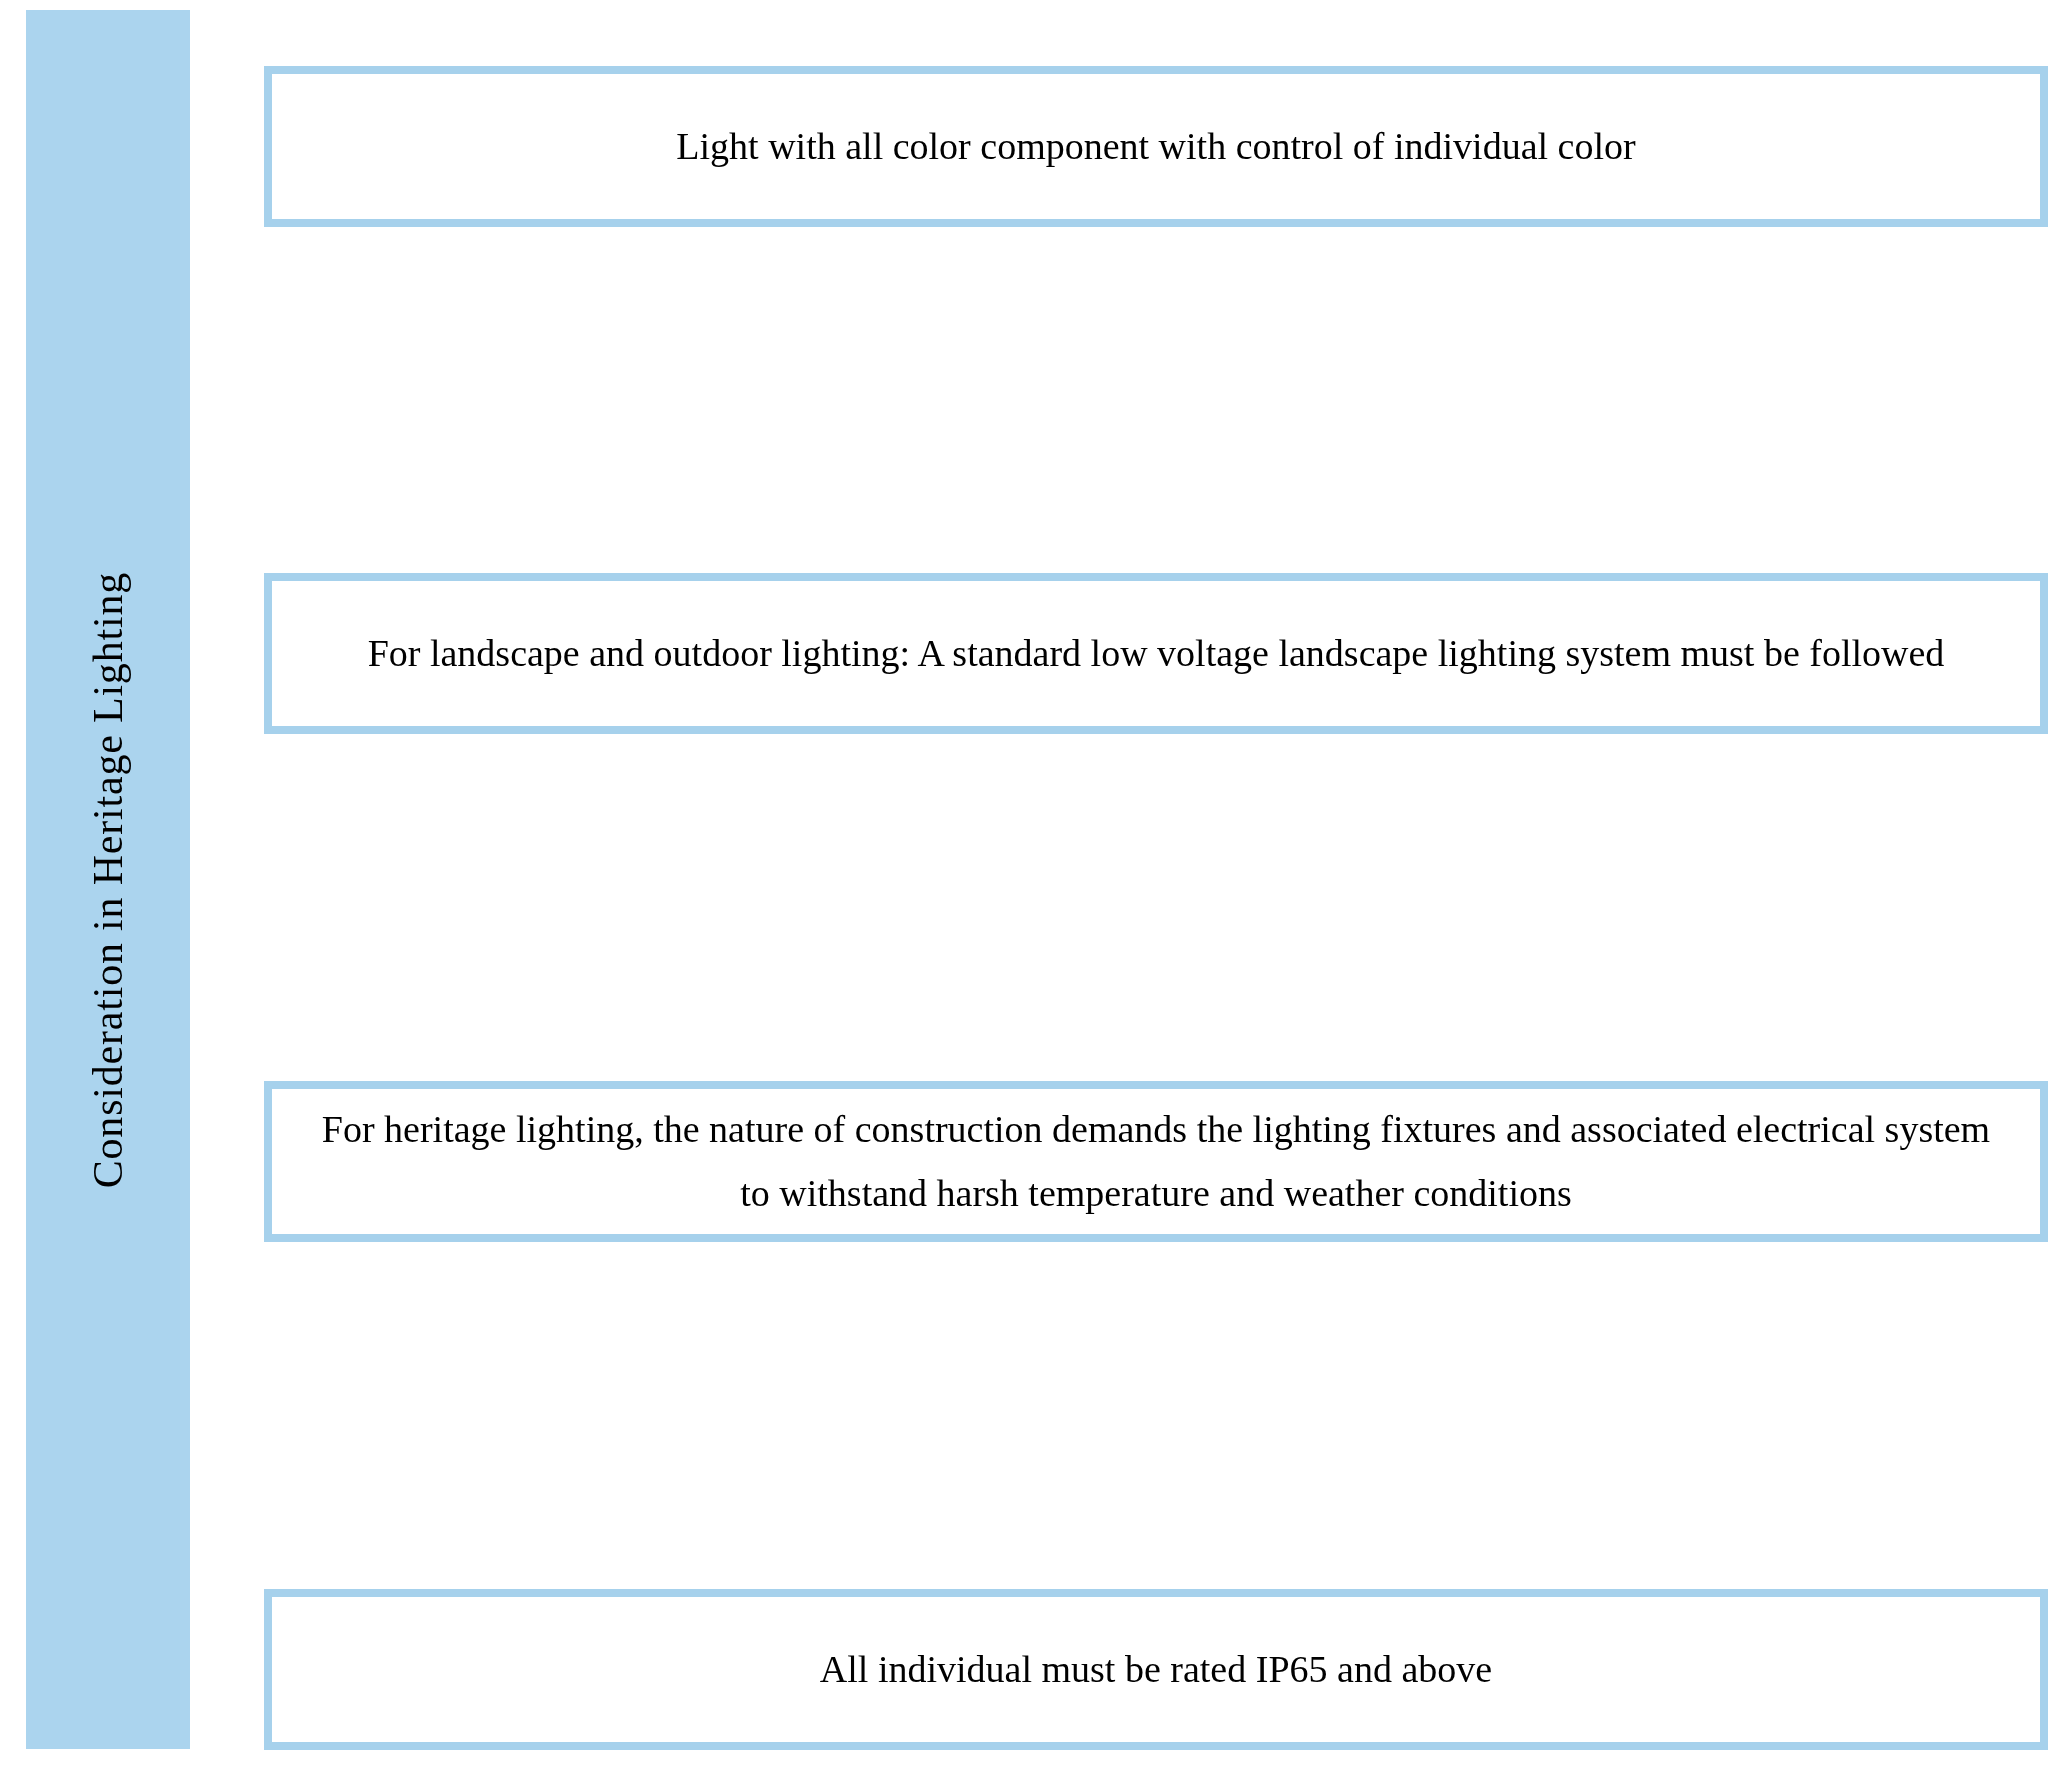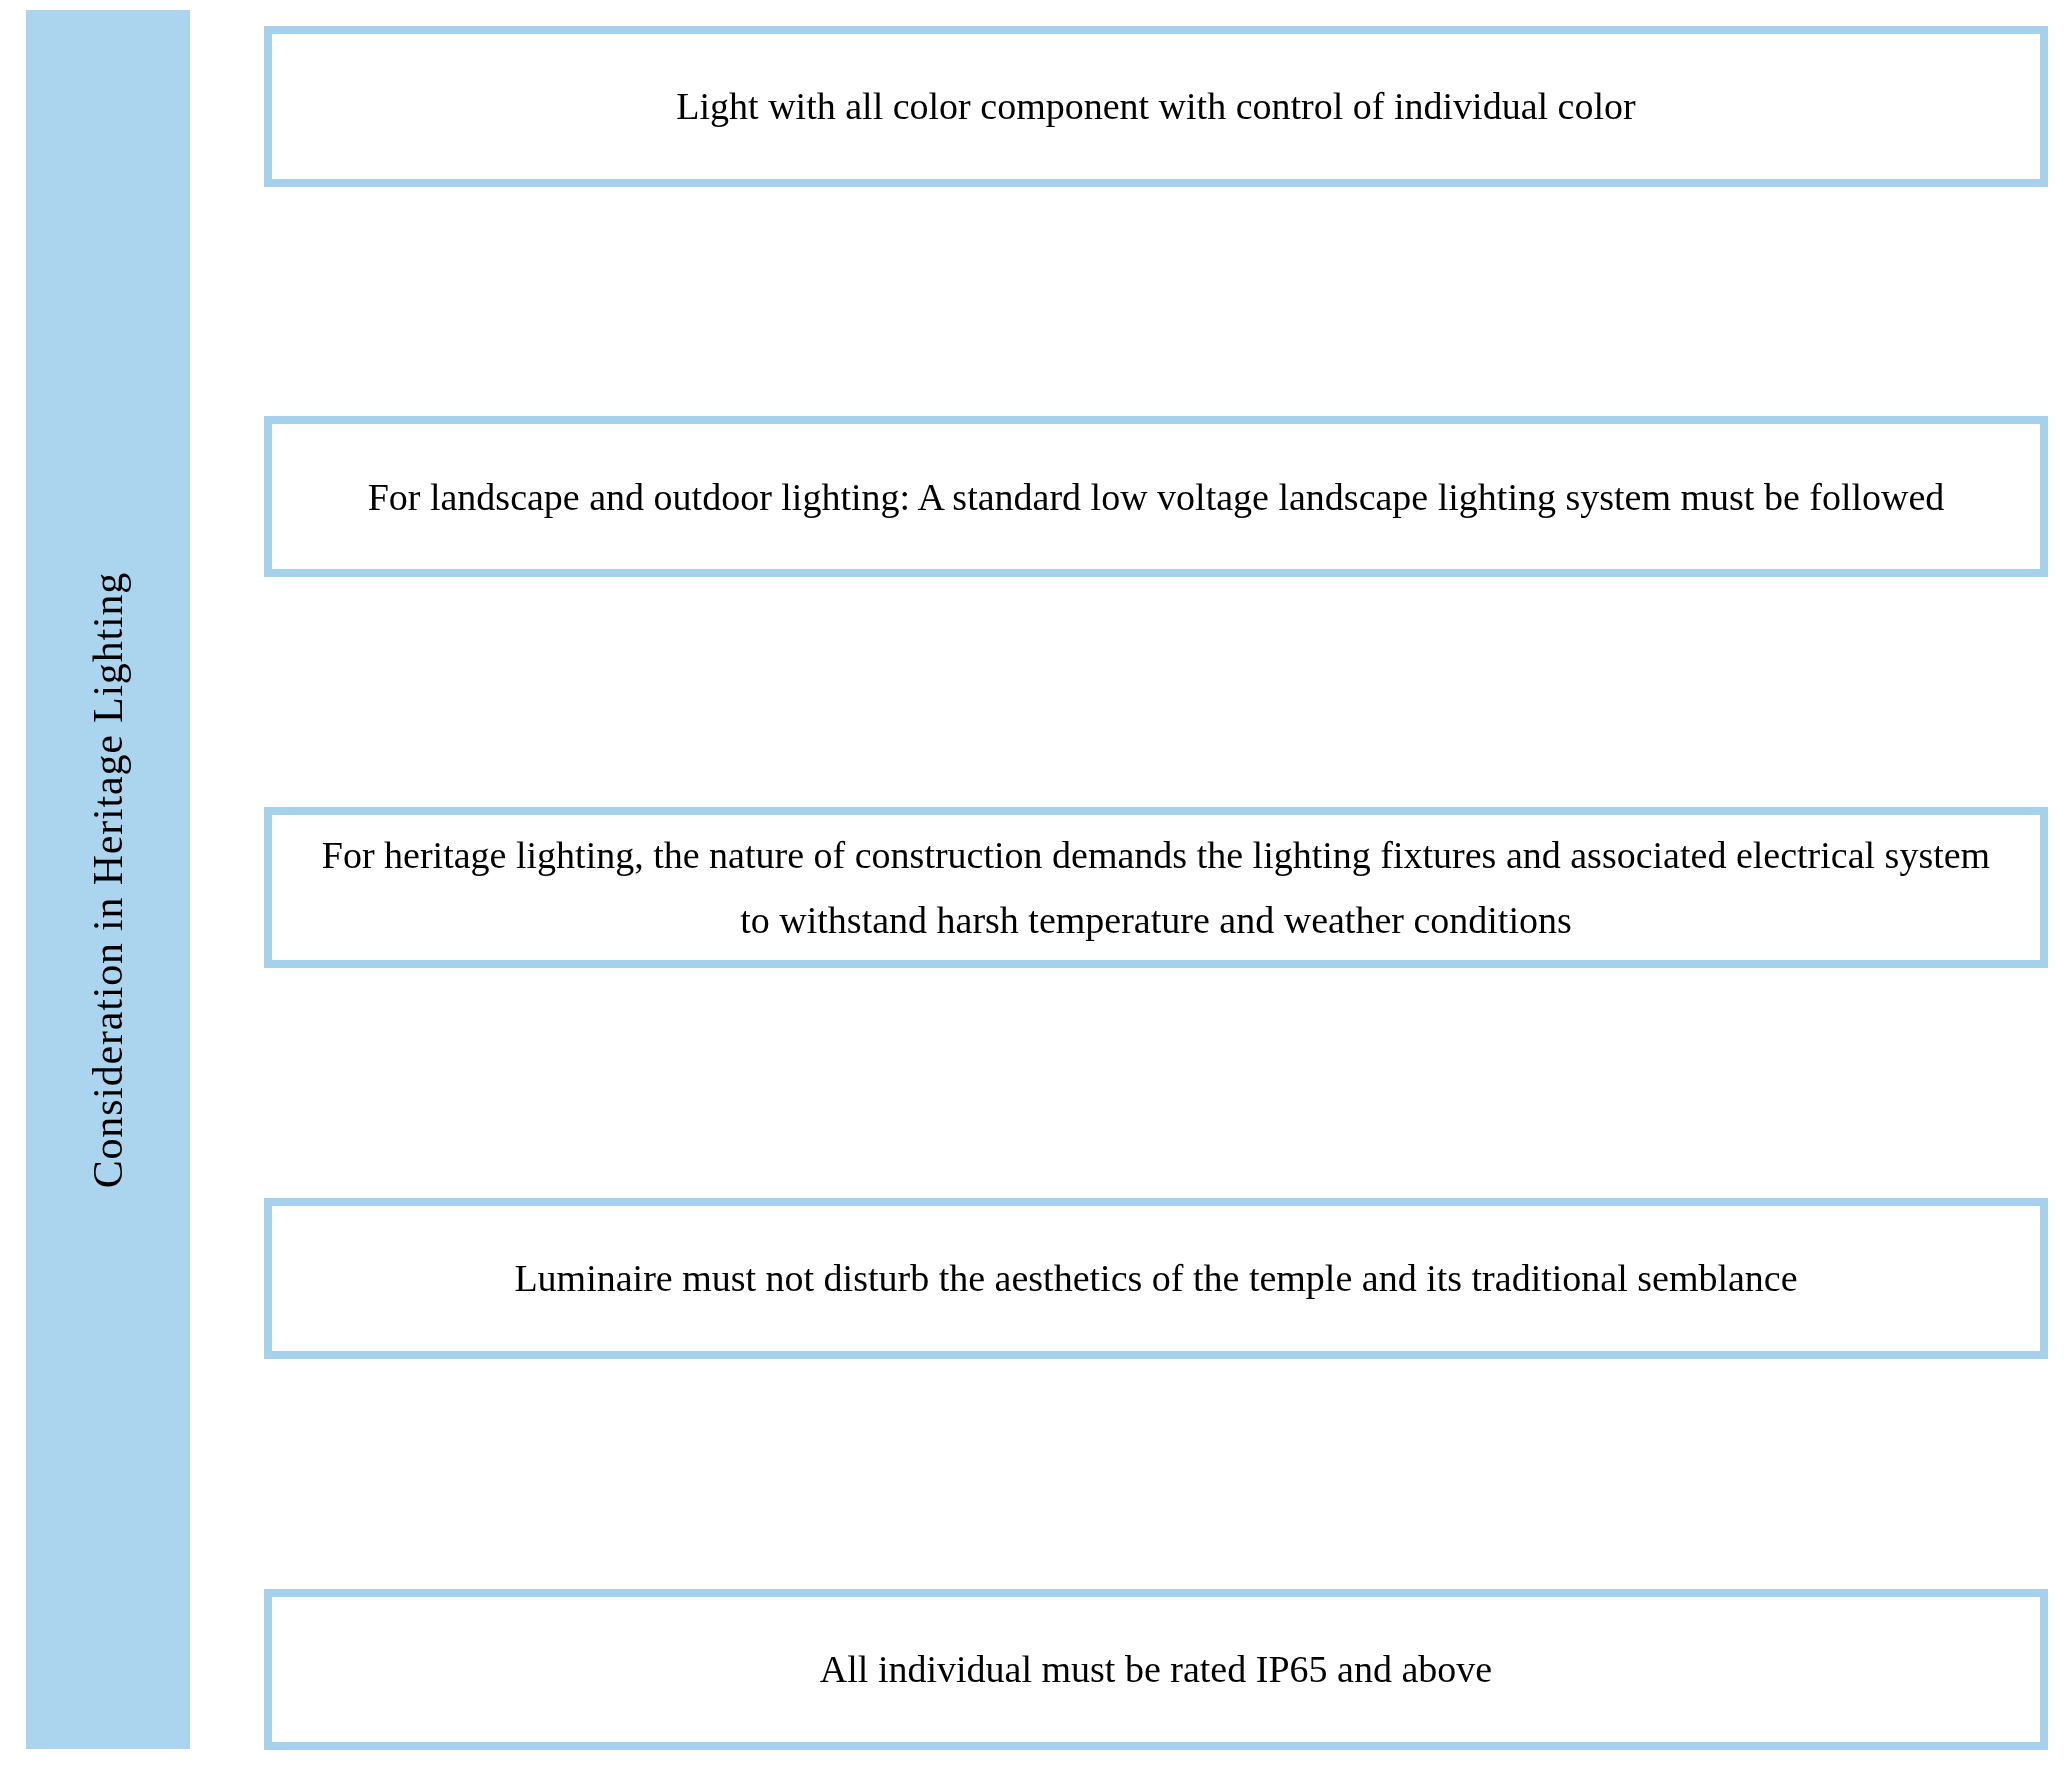--- a/index.html
+++ b/index.html
@@ -50,20 +50,21 @@
     border: 8px solid var(--accent-border, #a6d1ec);
     background: #ffffff;
     display: flex;
     align-items: center;
     justify-content: center;
     text-align: center;
     padding: 0 32px;
     font-size: 38px;
     line-height: 1.7;
     color: #000000;
+    margin-top: 40px;
   }
 </style>
 </head>
 <body>
 
 <div class="canvas">
 
   <div class="sidebar">
     <span class="sidebar-label">Consideration in Heritage Lighting</span>
   </div>
@@ -72,21 +73,18 @@
     <div class="box">
       <span>Light with all color component with control of individual color</span>
     </div>
     <div class="box">
       <span>For landscape and outdoor lighting: A standard low voltage landscape lighting system must be followed</span>
     </div>
     <div class="box">
       <span>For heritage lighting, the nature of construction demands the lighting fixtures and associated electrical system to withstand harsh temperature and weather conditions</span>
     </div>
     <div class="box">
-      <span>Luminaire must not disturb the aesthetics of the temple and its traditional semblance</span>
-    </div>
-    <div class="box">
       <span>All individual must be rated IP65 and above</span>
     </div>
   </div>
 
 </div>
 
 
 </body></html>

